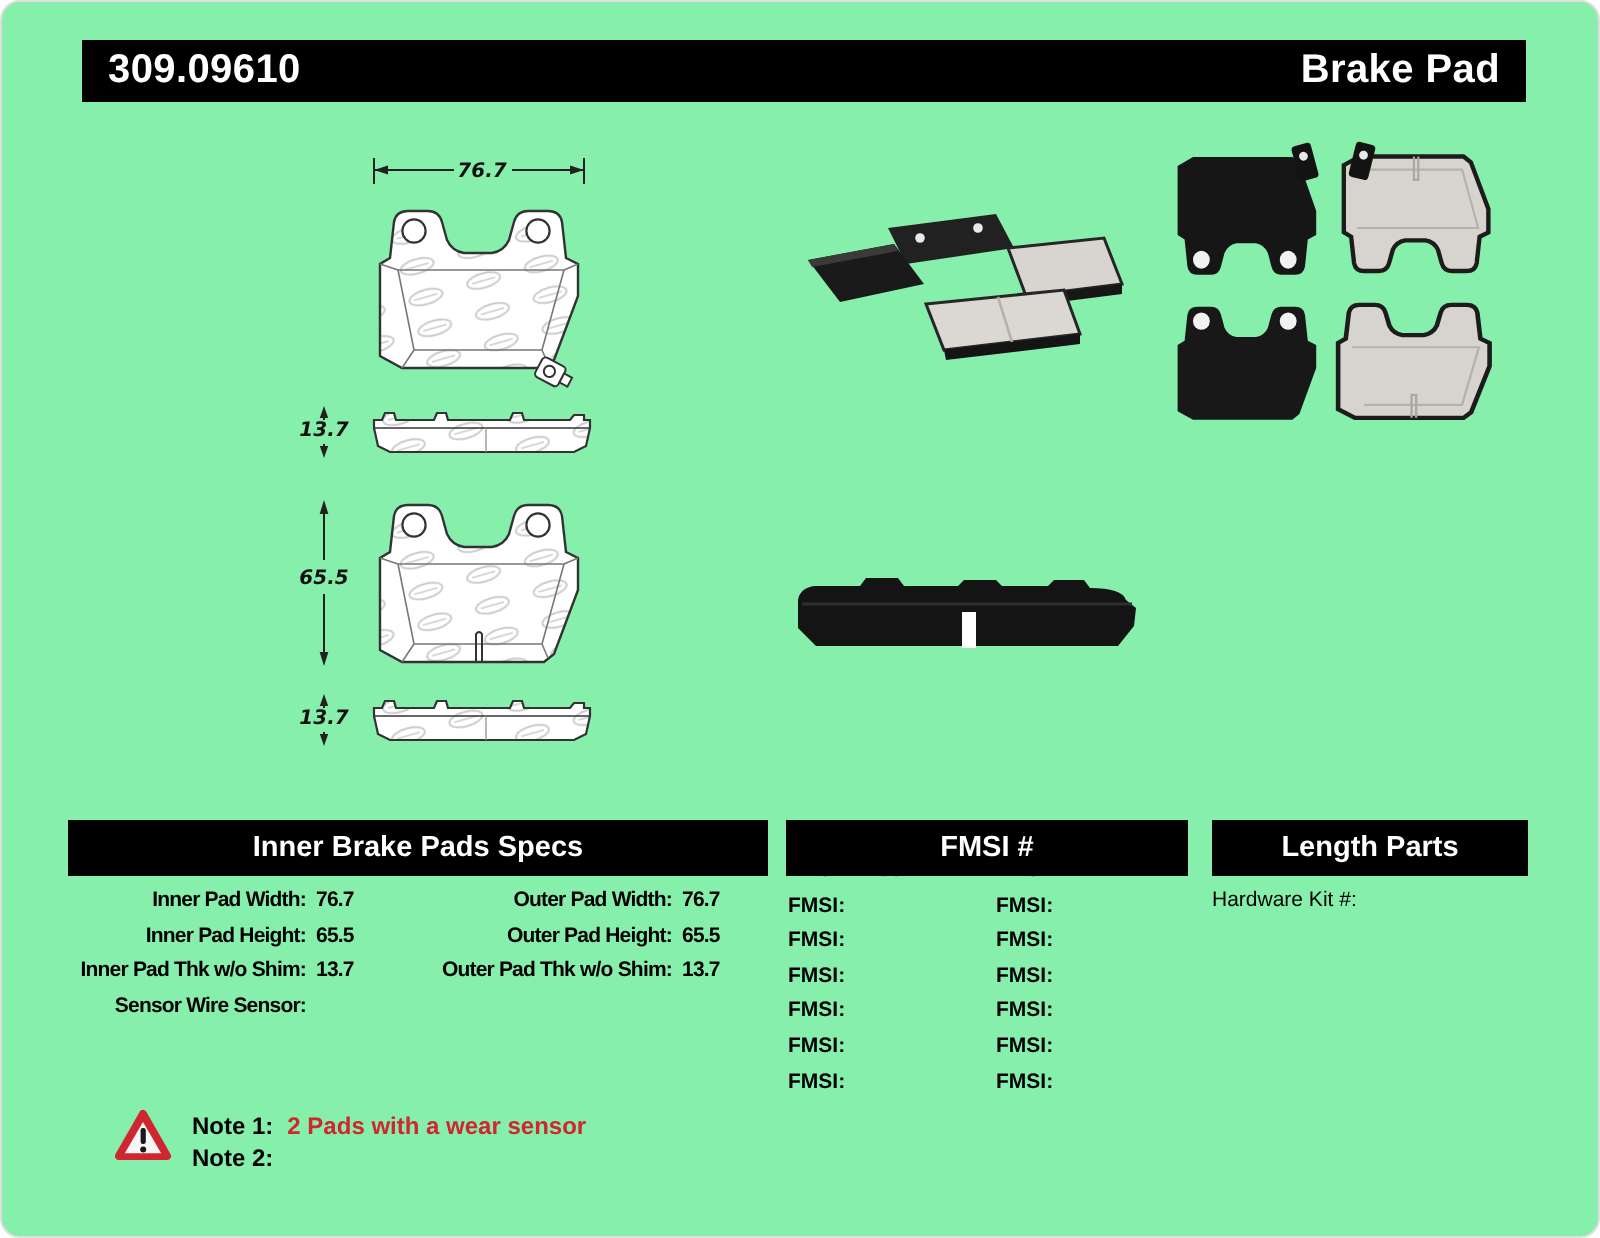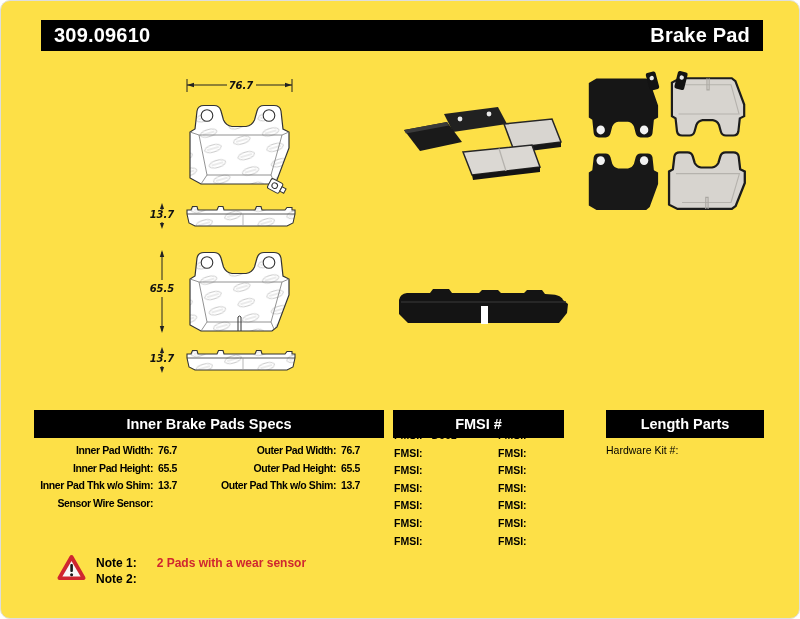--- a/index.html
+++ b/index.html
@@ -1,49 +1,49 @@
 <!DOCTYPE html>
 <html><head>
 <meta charset="utf-8">
 <style>
   html,body{margin:0;padding:0;background:#fff;}
   .page{
-    position:relative;width:800px;height:619px;background:#fde047;
+    position:relative;width:800px;height:619px;background:#86efac;
     font-family:"Liberation Sans",sans-serif;overflow:hidden;
     border:1px solid #dedede;border-radius:10px;box-sizing:border-box;color:#000;
   }
   .titlebar{
     position:absolute;left:40px;top:19px;width:722px;height:31px;background:#000;
     color:#fff;display:flex;justify-content:space-between;align-items:center;
     padding:0 13px;box-sizing:border-box;font-size:20px;font-weight:bold;letter-spacing:.2px;
   }
   .colhead{
     position:absolute;top:409px;height:28px;background:#000;color:#fff;
     display:flex;align-items:center;justify-content:center;
     font-size:14.5px;font-weight:bold;box-sizing:border-box;
   }
   #head-pads{left:33px;width:350px;}
   #head-pads span{flex:1;text-align:center;}
-  #head-fmsi{left:392px;width:171px;}
+  #head-fmsi{left:392px;width:201px;}
   #head-related{left:605px;width:158px;}
   .specs{position:absolute;top:441px;font-size:10.5px;font-weight:bold;letter-spacing:-0.4px;line-height:17.6px;}
   .spec-row{display:flex;white-space:nowrap;}
   .spec-label{width:122px;text-align:right;}
   .spec-value{margin-left:5px;}
   #inner-specs{left:30px;}
   #outer-specs{left:213px;}
   .fmsi-col{position:absolute;top:426px;font-size:10.5px;font-weight:bold;line-height:17.6px;}
   #fmsi-col1{left:393px;}
   #fmsi-col2{left:497px;}
   .fmsi-row{display:flex;white-space:nowrap;}
   .fmsi-value{margin-left:9px;}
   #related-specs{position:absolute;left:605px;top:441px;font-size:10.5px;font-weight:normal;line-height:17.6px;}
   .notes{position:absolute;left:95px;top:555px;font-size:12px;font-weight:bold;line-height:15.5px;}
   .note-row{display:flex;white-space:nowrap;}
-  .note-text{margin-left:20px;}
+  .note-text{margin-left:7px;}
   .note-red{color:#cf2630;}
   svg text.dim{font-family:"DejaVu Sans",sans-serif;font-style:italic;font-weight:bold;font-size:10px;fill:#111;}
   .gfx{position:absolute;left:0;top:0;}
 </style>
 </head>
 <body>
 
 <div class="page">
 
   <div class="titlebar">

